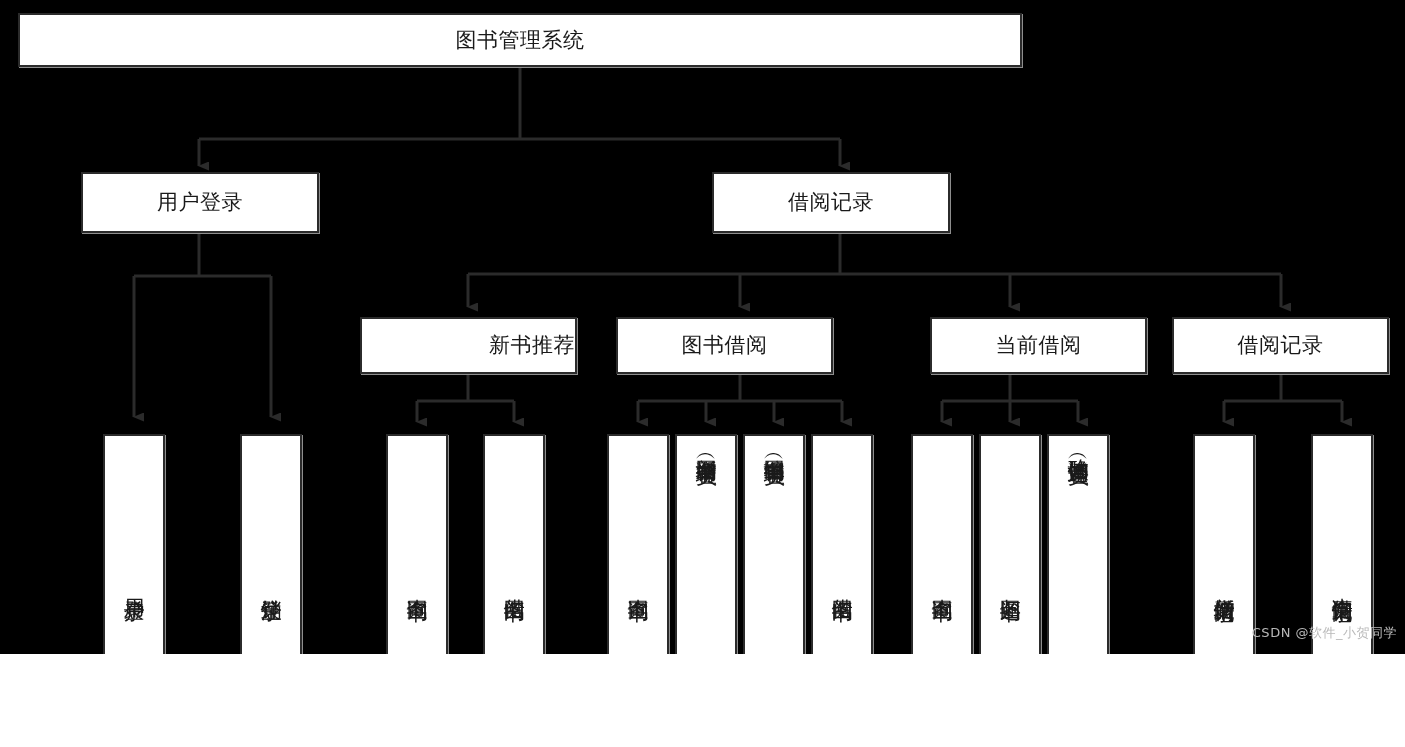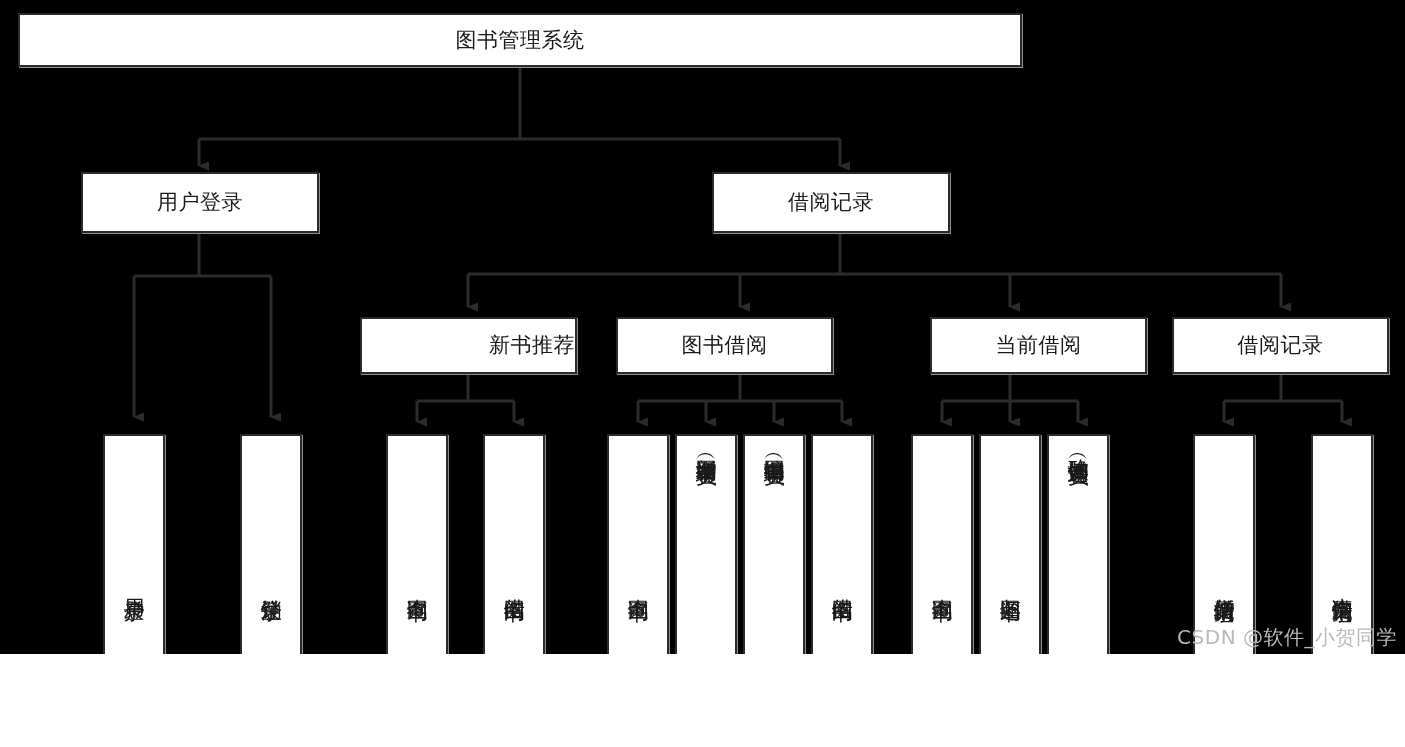--- a/index.html
+++ b/index.html
@@ -64,22 +64,22 @@
     margin: 0 auto;
   }
   
   .node.vertical.center {
     align-items: center;
     padding-top: 0;
   }
   #watermark {
     position: absolute;
     right: 8px;
-    bottom: 3px;
-    font-size: 20px;
+    bottom: 12px;
+    font-size: 13px;
     color: #b9b9b9;
     letter-spacing: 0.5px;
     white-space: nowrap;
     user-select: none;
   }
 </style>
 </head>
 <body>
 
 <div id="diagram-root">

